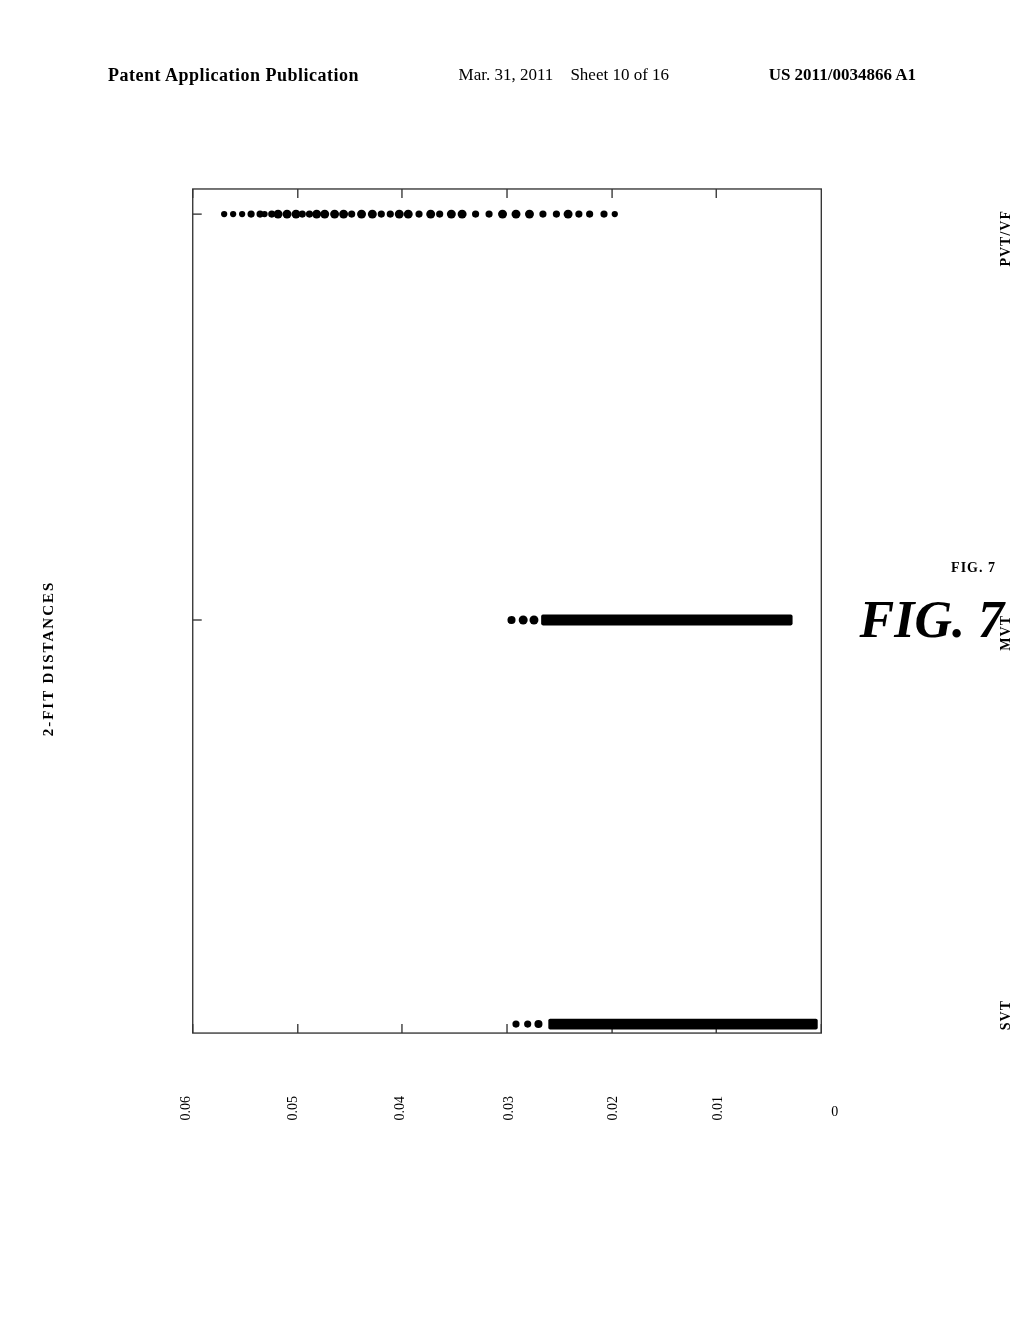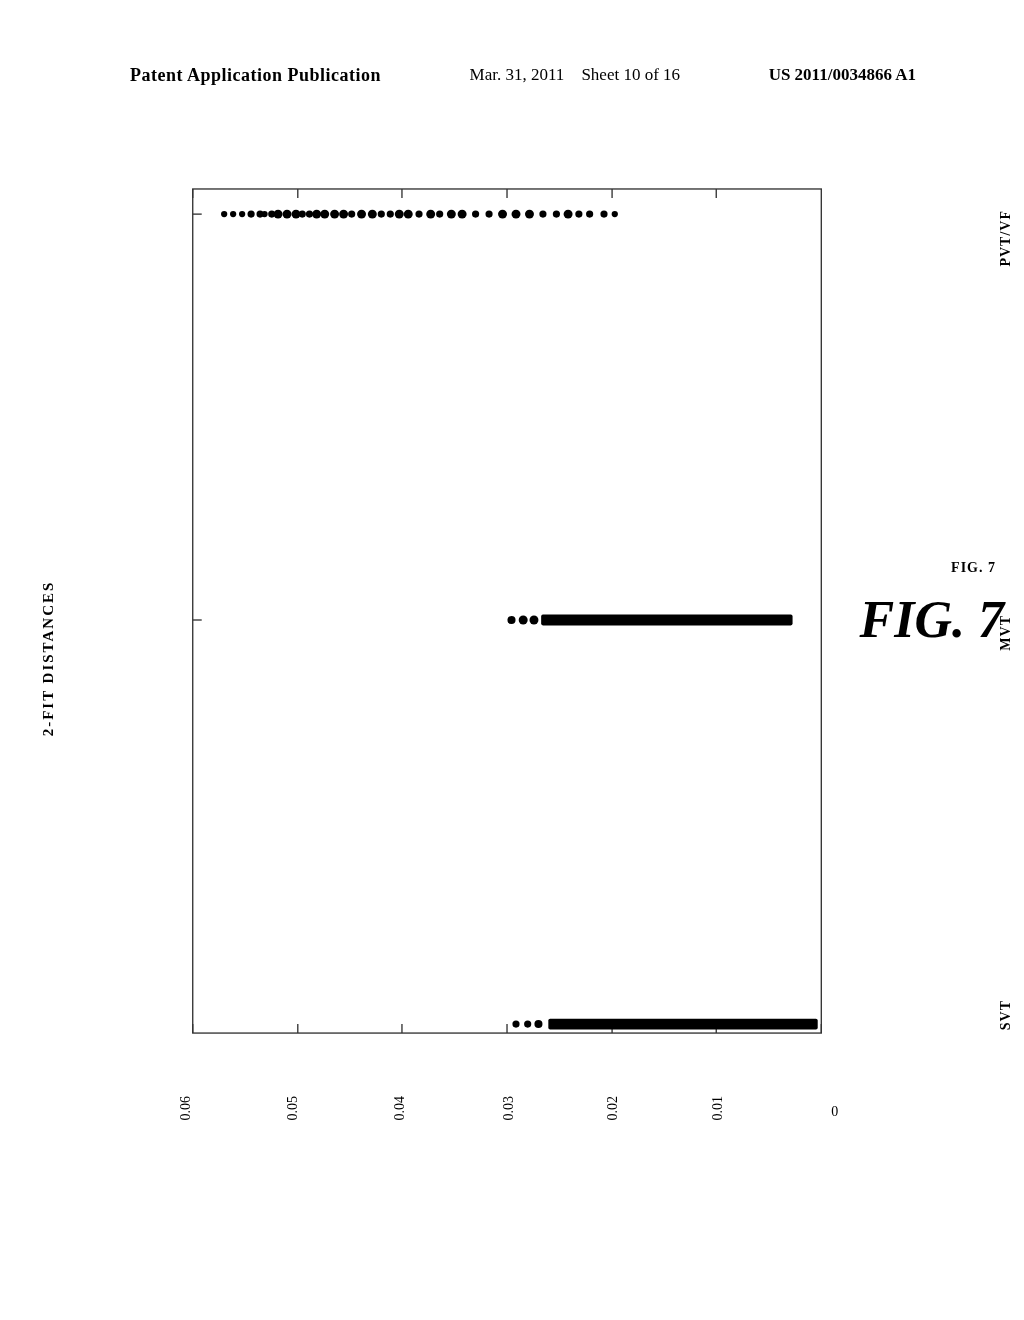--- a/index.html
+++ b/index.html
@@ -14,21 +14,20 @@
 
     .header {
       position: absolute;
       top: 65px;
       left: 0;
       right: 0;
       display: flex;
       justify-content: space-between;
       align-items: flex-start;
       padding: 0 108px;
-      margin-left: 22px;
     }
 
     .header-left {
       font-size: 18px;
       font-weight: bold;
       letter-spacing: 0.5px;
     }
 
     .header-center {
       font-size: 17px;

